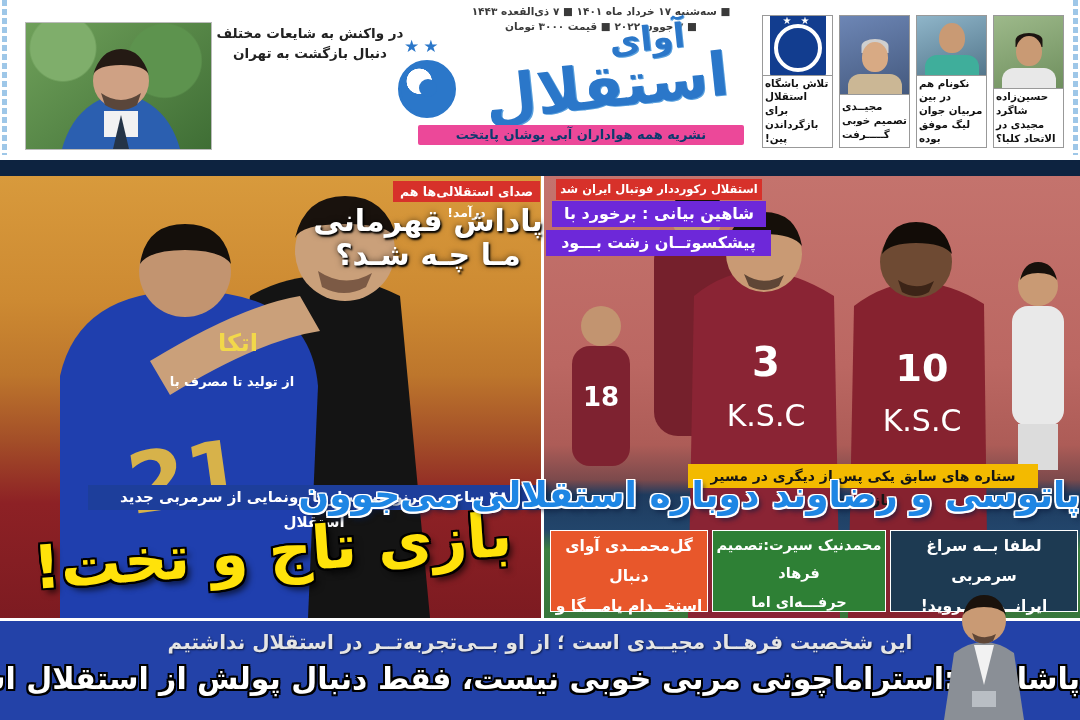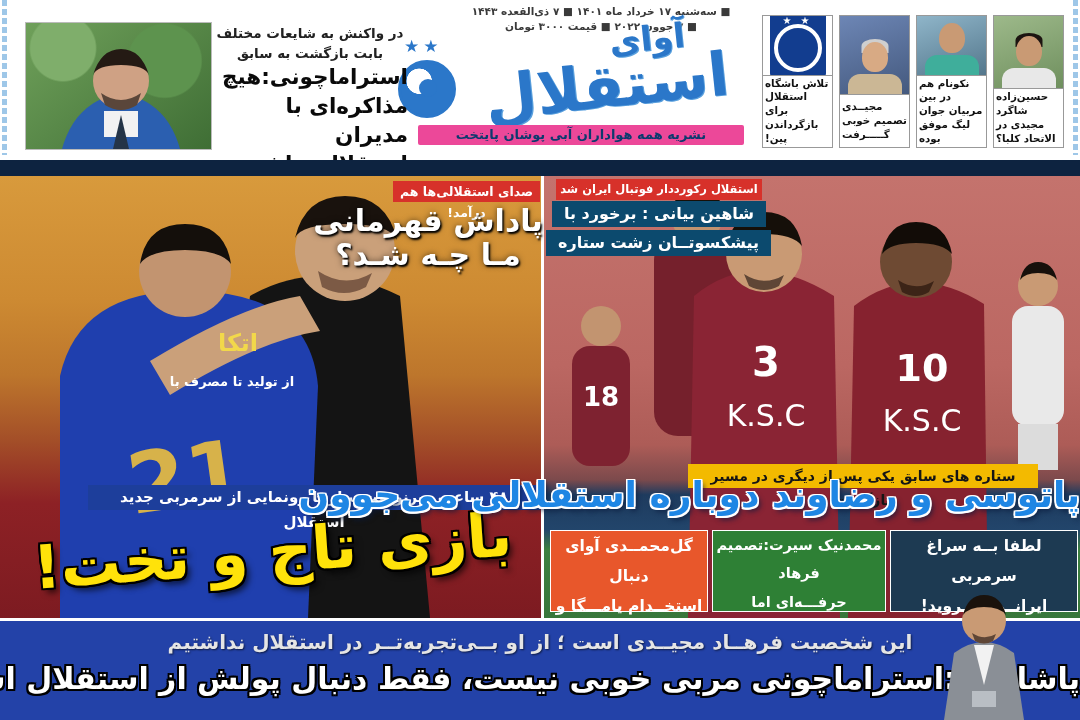--- a/index.html
+++ b/index.html
@@ -48,21 +48,21 @@
   .clublogo .st{position:absolute;left:0;top:2px;width:100%;text-align:center;color:#fff;font-size:10px;letter-spacing:3px;}
   
   .divider{position:absolute;left:0;top:160px;width:1080px;height:16px;background:#0d2340;}
   
   .photoL{position:absolute;left:0;top:176px;width:541px;height:442px;overflow:hidden;
           background:linear-gradient(180deg,#d89a3c 0%,#cd8a32 28%,#bd762c 45%,#a34e28 60%,#8d2125 74%,#7d1b21 100%);}
   .photoR{position:absolute;left:544px;top:176px;width:536px;height:498px;overflow:hidden;
           background:linear-gradient(180deg,#c4736d 0%,#bb6762 38%,#ad5c57 54%,#7c4a4c 61%,#1e3b5e 64%,#22456b 71%,#3d8040 75%,#346f37 100%);}
   .banner{position:absolute;color:#fff;font-weight:bold;text-align:center;}
   .red-k{background:#d7312a;font-size:12.5px;line-height:21px;height:21px;}
-  .blue-q{background:#0c4a6e;font-size:16px;line-height:26px;height:26px;}
+  .blue-q{background:#6d28d9;font-size:16px;line-height:26px;height:26px;}
   .wh-head{color:#fff;font-weight:900;text-shadow:1.5px 1.5px 2px #000,0 0 6px rgba(0,0,0,.55);}
   .cap-bar{background:#1d3e9b;color:#fff;font-size:15px;font-weight:bold;line-height:25px;height:25px;text-align:center;}
   .big-yellow{color:#ffe20a;font-size:60px;font-weight:900;white-space:nowrap;text-align:center;
       transform:rotate(-4deg);
       text-shadow:2px 0 0 #000,-2px 0 0 #000,0 2px 0 #000,0 -2px 0 #000,2px 2px 0 #000,-2px -2px 0 #000,2px -2px 0 #000,-2px 2px 0 #000,4px 5px 6px rgba(0,0,0,.65);}
   .yellow-k{background:#f3ba00;color:#151515;font-size:14px;font-weight:900;line-height:24px;height:24px;text-align:center;}
   .big-blue{color:#1e86e4;font-size:36px;font-weight:900;white-space:nowrap;text-align:center;letter-spacing:-1px;
       text-shadow:1.5px 0 0 #fff,-1.5px 0 0 #fff,0 1.5px 0 #fff,0 -1.5px 0 #fff,1.5px 1.5px 0 #fff,-1.5px -1.5px 0 #fff,1.5px -1.5px 0 #fff,-1.5px 1.5px 0 #fff,3px 4px 5px rgba(10,25,60,.7);}
   
   .boxrow{position:absolute;left:546px;top:530px;width:532px;display:flex;gap:4px;direction:rtl;}
@@ -109,26 +109,21 @@
       <ellipse cx="95" cy="150" rx="62" ry="78" fill="#2b5fb0"></ellipse>
       <rect x="78" y="88" width="34" height="26" fill="#f2f2f2"></rect>
       <polygon points="95,92 103,126 87,126" fill="#243447"></polygon>
       <circle cx="95" cy="58" r="28" fill="#cfa184"></circle>
       <path d="M67 52 q8 -26 28 -26 q20 0 28 26 q-4 -10 -28 -10 q-24 0 -28 10z" fill="#241a14"></path>
       <path d="M75 70 q20 14 40 0 l-4 12 q-16 10 -32 0z" fill="#5a463a"></path>
     </svg>
   </div>
   <div class="tl-kicker">
     <div>در واکنش به شایعات مختلف</div>
-    <div>بابت بازگشت به سابق</div>
-  </div>
-  <div class="tl-headline">
-    <div>استراماچونی:هیچ</div>
-    <div>مذاکره‌ای با مدیران</div>
-    <div>استقلال نداشتم</div>
+    <div>دنبال بازگشت به تهران</div>
   </div>
 
   <div class="strip">
     <div class="cell">
       <div class="pic" style="background:linear-gradient(160deg,#9db98a,#6f8f5e);">
         <div class="bust">
             <div class="hair"></div>
             <div class="head" style="background:#c99a74;"></div>
             <div class="body" style="background:#e8e8e8;"></div>
           </div>
@@ -221,21 +216,21 @@
       <path d="M310 130 q60 -46 130 -2 l4 314 l-140 0 z" fill="#86222f"></path>
       <circle cx="372" cy="86" r="36" fill="#6e4a33"></circle>
       <path d="M338 78 q6 -32 34 -32 q30 0 36 32 q-9 -11 -36 -11 q-26 0 -34 11z" fill="#120c07"></path>
       <path d="M354 104 q18 12 36 1 l-5 11 q-13 8 -27 0z" fill="#3c2417"></path>
       <text x="378" y="205" font-size="38" font-weight="bold" fill="#ffffff" text-anchor="middle">10</text>
       <text x="378" y="255" font-size="30" fill="#ffffff" text-anchor="middle" font-family="DejaVu Serif,serif">K.S.C</text>
     </svg>
   </div>
   <div class="banner red-k" style="left:556px;top:179px;width:206px;font-size:11.5px;">استقلال رکورددار فوتبال ایران شد</div>
   <div class="banner blue-q" style="left:552px;top:201px;width:214px;">شاهین بیانی : برخورد با</div>
-  <div class="banner blue-q" style="left:546px;top:230px;width:225px;">پیشکسوتــان زشت ستاره</div>
+  <div class="banner blue-q" style="left:546px;top:230px;width:225px;">پیشکسوتــان زشت بـــود</div>
   <div class="yellow-k abs" style="left:688px;top:464px;width:350px;">ستاره های سابق یکی پس از دیگری در مسیر بازگشت</div>
   <div class="big-blue abs" style="left:544px;top:474px;width:536px;">پاتوسی و رضاوند دوباره استقلالی می‌جوون</div>
 
   <div class="boxrow">
     <div class="cbox navy">
       <div class="hd">کمپین هواداران برای استخدام سرمربی خارجی</div>
       <div class="bd">
         <div>لطفا بــه سراغ سرمربی</div>
         <div>ایرانــی نـــروید!</div>
       </div>

